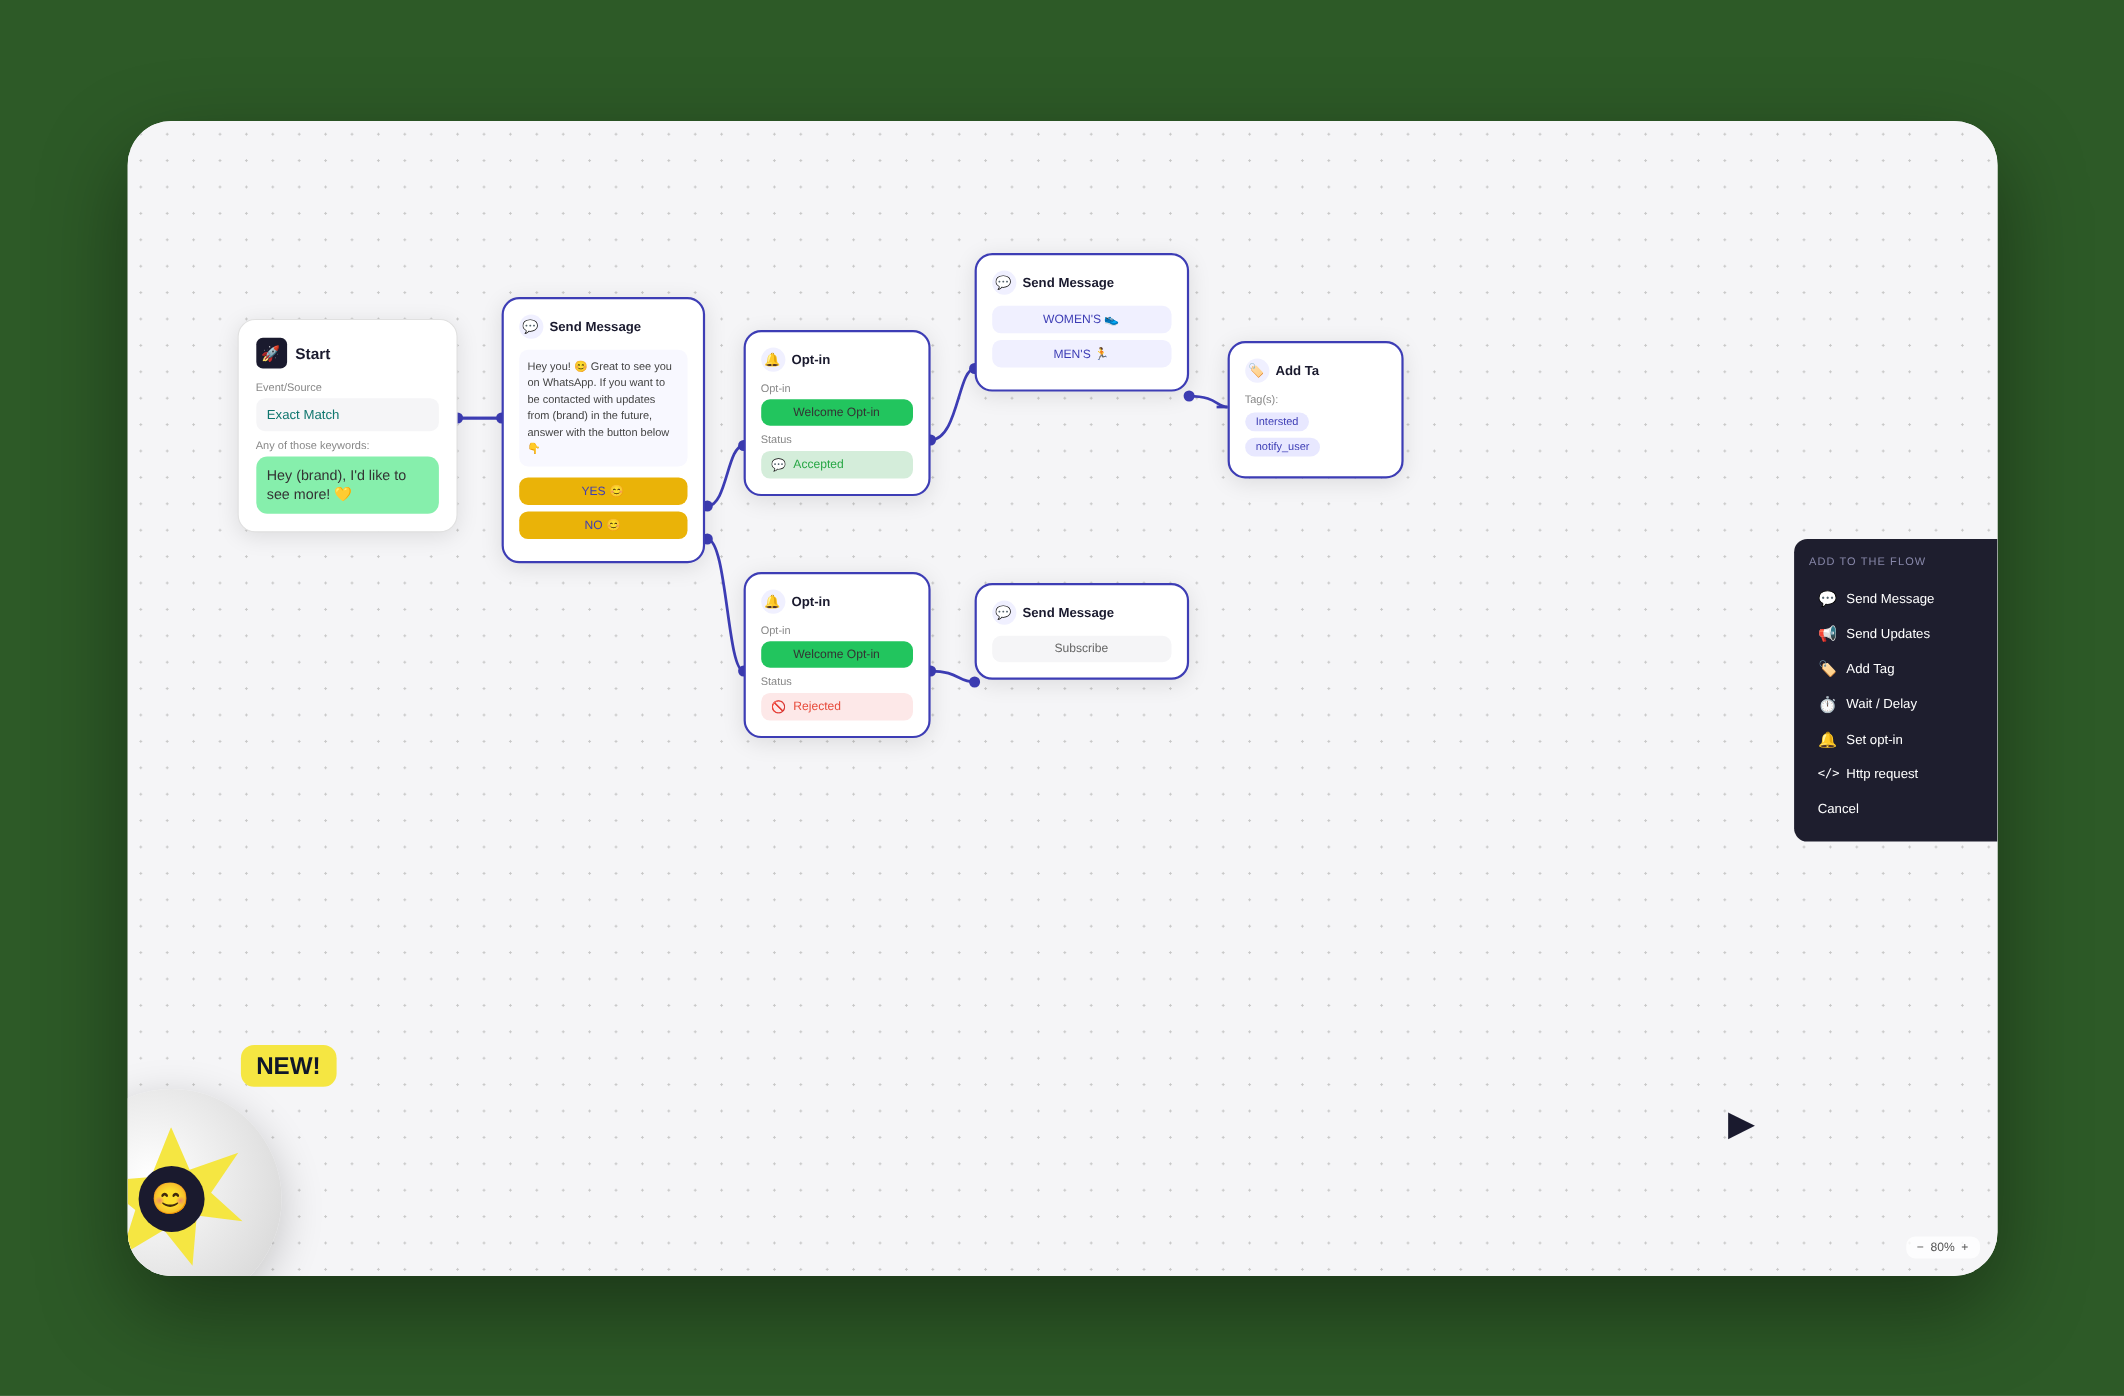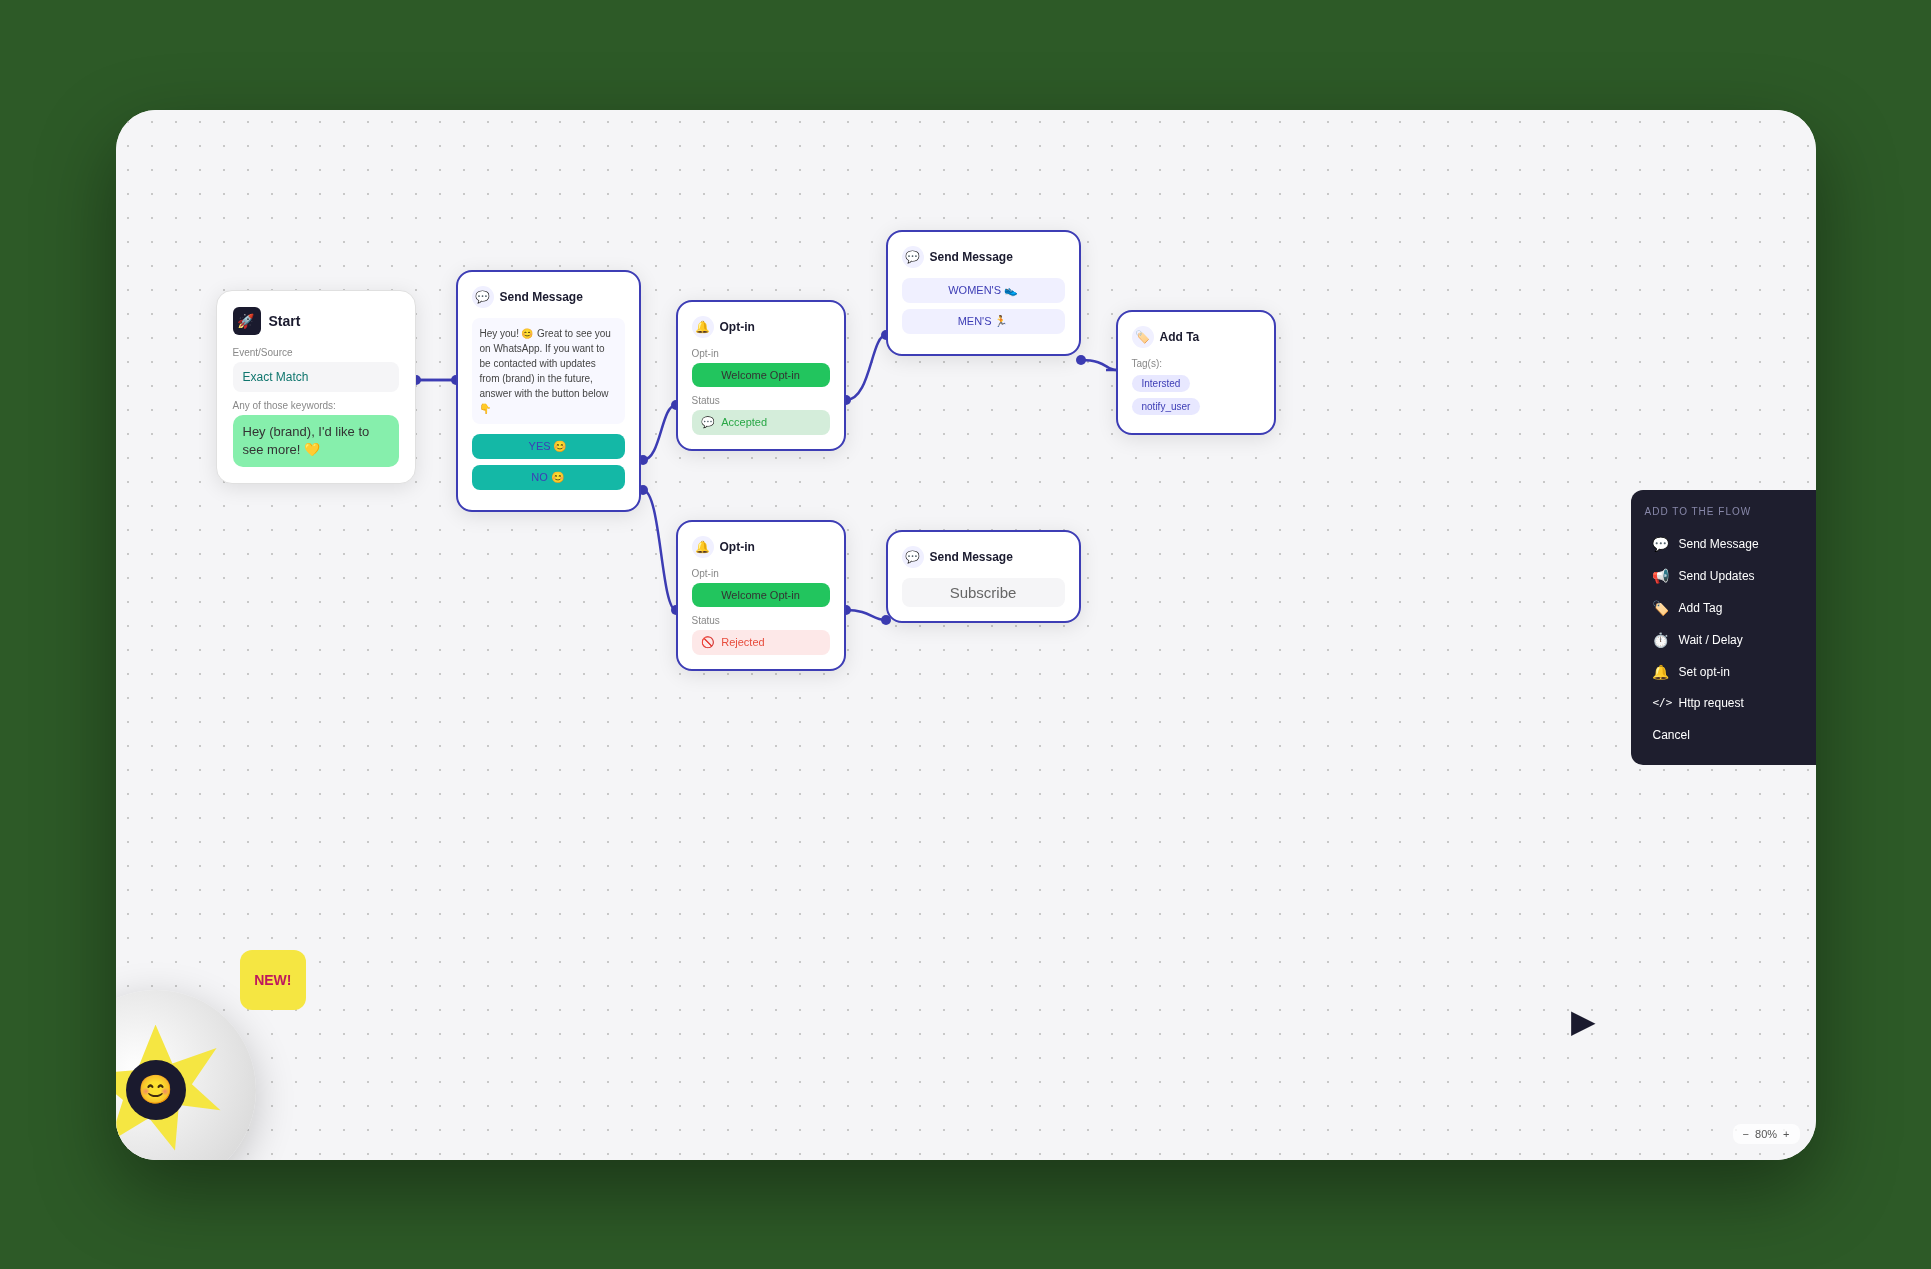--- a/index.html
+++ b/index.html
@@ -130,21 +130,21 @@
     .msg-body {
       font-size: 10px;
       color: #444;
       line-height: 1.5;
       margin-bottom: 10px;
       background: #f8f8ff;
       border-radius: 8px;
       padding: 8px;
     }
     .btn-yes, .btn-no {
-      background: #14b8a6;
+      background: #eab308;
       border-radius: 8px;
       padding: 6px 10px;
       font-size: 11px;
       color: #3d3db5;
       text-align: center;
       margin-bottom: 6px;
       cursor: pointer;
     }
 
     
@@ -220,21 +220,21 @@
       font-size: 11px;
       color: #3d3db5;
       text-align: center;
       margin-bottom: 6px;
     }
 
     .subscribe-btn {
       background: #f5f5f7;
       border-radius: 8px;
       padding: 6px 10px;
-      font-size: 15px;
+      font-size: 11px;
       color: #666;
       text-align: center;
     }
 
     
     .add-tag-node {
       left: 1000px;
       top: 200px;
       width: 160px;
       padding: 14px;
@@ -328,24 +328,24 @@
       position: absolute;
       top: 50%; left: 50%;
       transform: translate(-50%, -50%);
     }
     .new-text-badge {
       position: absolute;
       top: 20px;
       right: 10px;
       background: #f5e642;
       border-radius: 12px;
-      padding: 22px 14px;
-      font-size: 14px;
+      padding: 6px 14px;
+      font-size: 22px;
       font-weight: 900;
-      color: #be185d;
+      color: #0f172a;
     }
 
     
     .cursor {
       position: absolute;
       bottom: 120px;
       right: 220px;
       font-size: 32px;
       color: #1a1a2e;
       z-index: 15;

